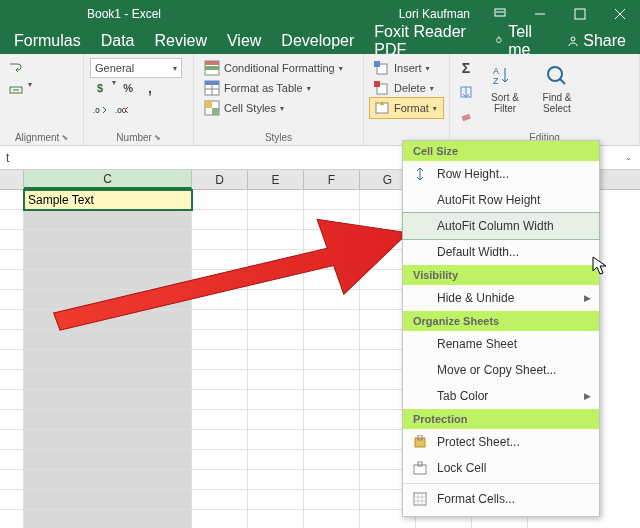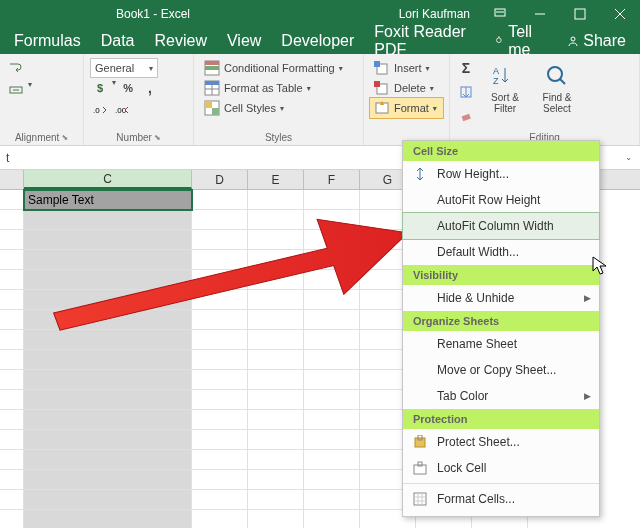--- a/index.html
+++ b/index.html
@@ -1,39 +1,39 @@
 <!DOCTYPE html>
 <html><head>
 <meta charset="utf-8">
 <style>
   * { box-sizing: border-box; margin: 0; padding: 0; font-family: "Segoe UI", Arial, sans-serif; }
   body { width: 640px; height: 528px; background: #fff; overflow: hidden; position: relative; }
 
   
   .titlebar { height: 28px; background: #217346; color: #fff; display: flex; align-items: center; font-size: 12px; }
   .titlebar .spacer { flex: 1; }
-  .titlebar .title { margin-left: 116px; }
+  .titlebar .title { margin-left: 87px; }
   .titlebar .user { margin-right: 10px; }
   .titlebar .winbtns { display: flex; }
   .winbtn { width: 40px; height: 28px; display: flex; align-items: center; justify-content: center; }
   .winbtn svg { stroke: #fff; stroke-width: 1; fill: none; }
 
   
   .ribtabs { height: 26px; background: #217346; display: flex; align-items: center; color: #fff; font-size: 16px; padding: 0 4px; }
   .ribtab { padding: 0 10px; height: 26px; display: flex; align-items: center; cursor: pointer; }
   .ribtabs .spacer { flex: 1; }
   .ribtab.tell svg, .ribtab.share svg { margin-right: 4px; }
 
   
   .ribbon { height: 92px; background: #f1f1f1; border-bottom: 1px solid #d4d4d4; display: flex; font-size: 11px; color: #444; }
   .group { border-right: 1px solid #e0e0e0; padding: 4px 6px 2px; display: flex; flex-direction: column; position: relative; }
   .group .gname { text-align: center; font-size: 10px; color: #666; margin-top: auto; padding-top: 2px; display:flex; justify-content:center; align-items:center; gap:2px;}
   .rowbtns { display: flex; gap: 2px; margin-bottom: 2px; }
   .iconbtn { width: 20px; height: 20px; border: 1px solid transparent; display: flex; align-items: center; justify-content: center; background: #f1f1f1; }
-  .combo { width: 68px; height: 20px; border: 1px solid #c4c4c4; background: #fff; font-size: 11px; padding: 0 4px; display: flex; align-items: center; justify-content: space-between; }
+  .combo { width: 92px; height: 20px; border: 1px solid #c4c4c4; background: #fff; font-size: 11px; padding: 0 4px; display: flex; align-items: center; justify-content: space-between; }
   .sbtn { height:20px; display:flex; align-items:center; gap:4px; padding:0 4px; }
   .cbtn { height:20px; display:flex; align-items:center; gap:4px; padding:0 4px; }
   .editing { display:flex; gap:6px; align-items:flex-start; }
   .bigbtn { width:46px; display:flex; flex-direction:column; align-items:center; font-size:10px; gap:2px; padding-top:4px;}
   .bigbtn .bicon { width:28px; height:28px; display:flex; align-items:center; justify-content:center;}
   .minicol { display:flex; flex-direction:column; gap:4px; }
   .mini { width:20px; height:20px; display:flex; align-items:center; justify-content:center; }
 
   
   .fxbar { height: 24px; border-bottom: 1px solid #d4d4d4; display:flex; align-items:center; font-size:12px; padding:0 6px; color:#444; position:relative;}
@@ -42,21 +42,21 @@
 
   
   .grid { position: relative; height: 358px; overflow:hidden; }
   .colhdrs { display:flex; height:20px; background:#e6e6e6; border-bottom:1px solid #bfbfbf; font-size:12px; color:#333; }
   .colhdr { border-right:1px solid #bfbfbf; display:flex; align-items:center; justify-content:center; }
   .colhdr.sel { background:#cfe8cf; border-bottom:2px solid #217346; }
   .rows { display:flex; flex-direction:column; }
   .row { display:flex; height:20px; }
   .cell { border-right:1px solid #e0e0e0; border-bottom:1px solid #e0e0e0; font-size:12px; padding:0 4px; display:flex; align-items:center; background:#fff;}
   .cell.colsel { background:#d9d9d9; }
-  .cell.active { background:#a3a3a3; outline:2px solid #217346; outline-offset:-1px; z-index:2; position:relative;}
+  .cell.active { background:#fef9c3; outline:2px solid #217346; outline-offset:-1px; z-index:2; position:relative;}
   
   
   .w-lead { width: 24px; }
   .w-c { width: 168px; }
   .w-n { width: 56px; }
 
   
   .menu {
     position: absolute; left: 402px; top: 140px; width: 198px;
     background: #fcfcfc; border: 1px solid #c6c6c6; box-shadow: 2px 2px 6px rgba(0,0,0,.25);

